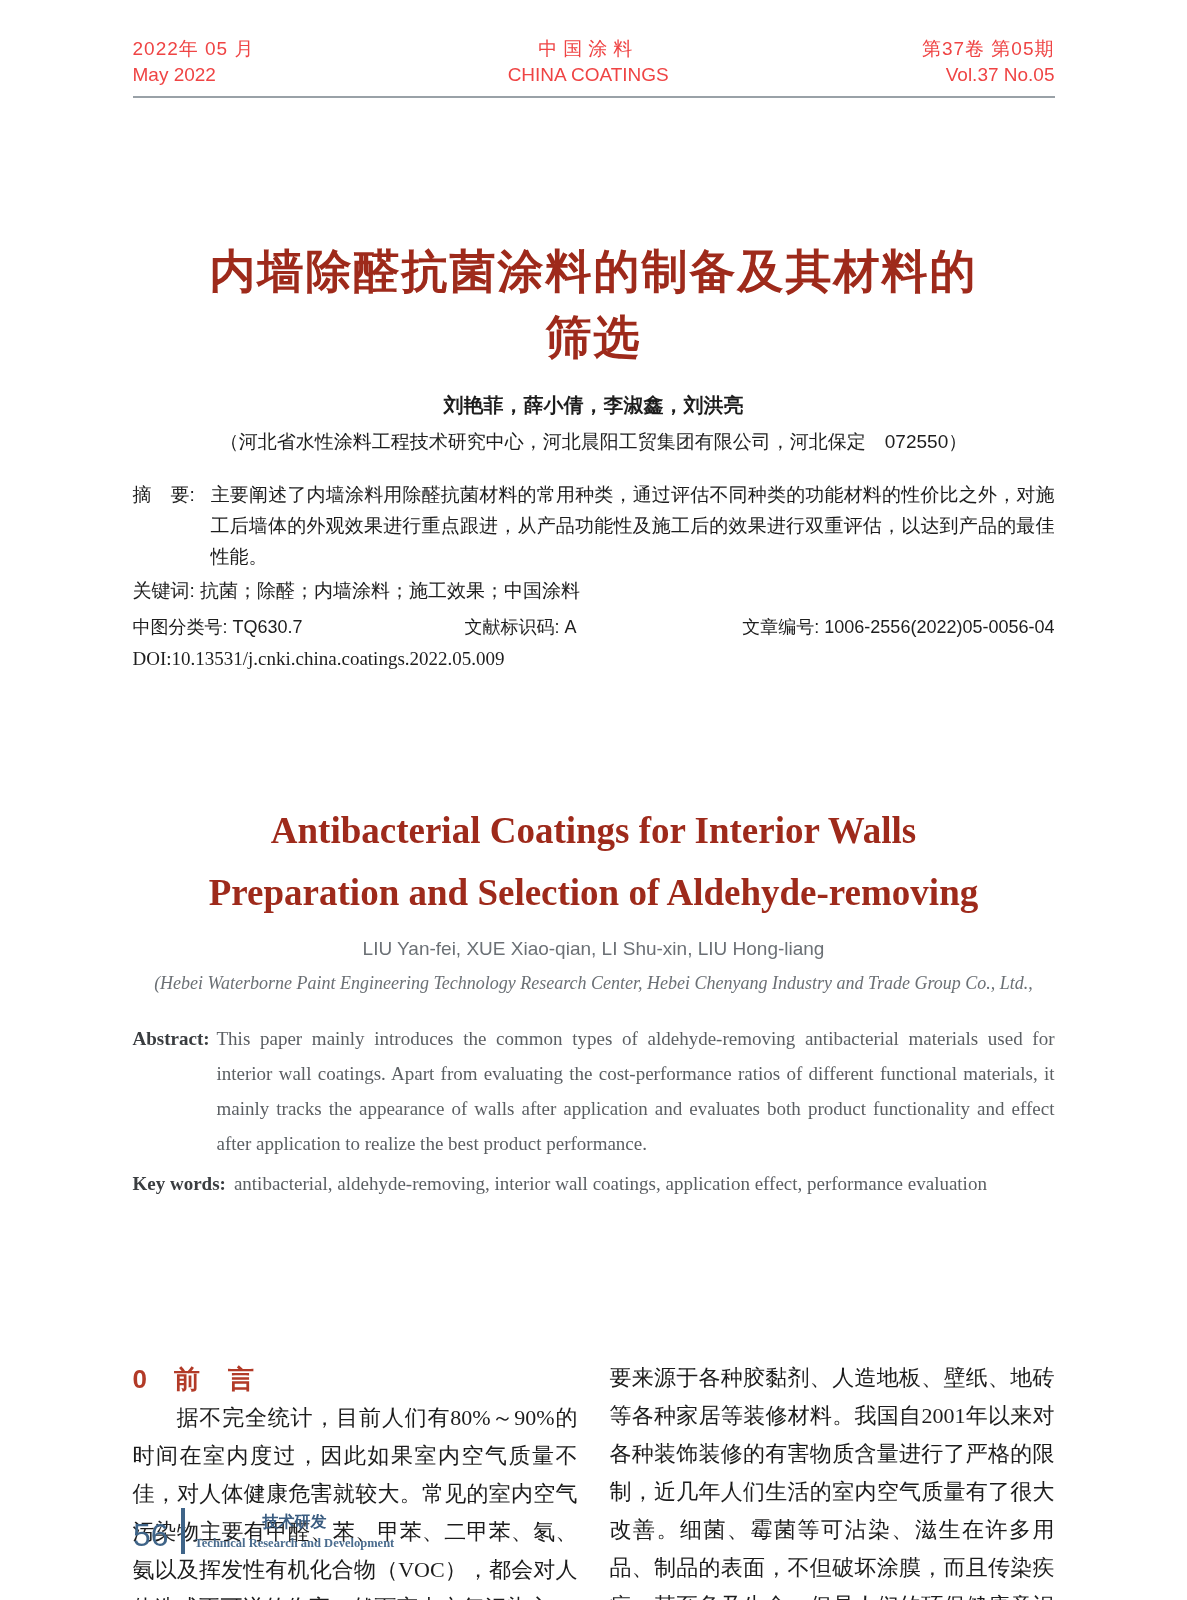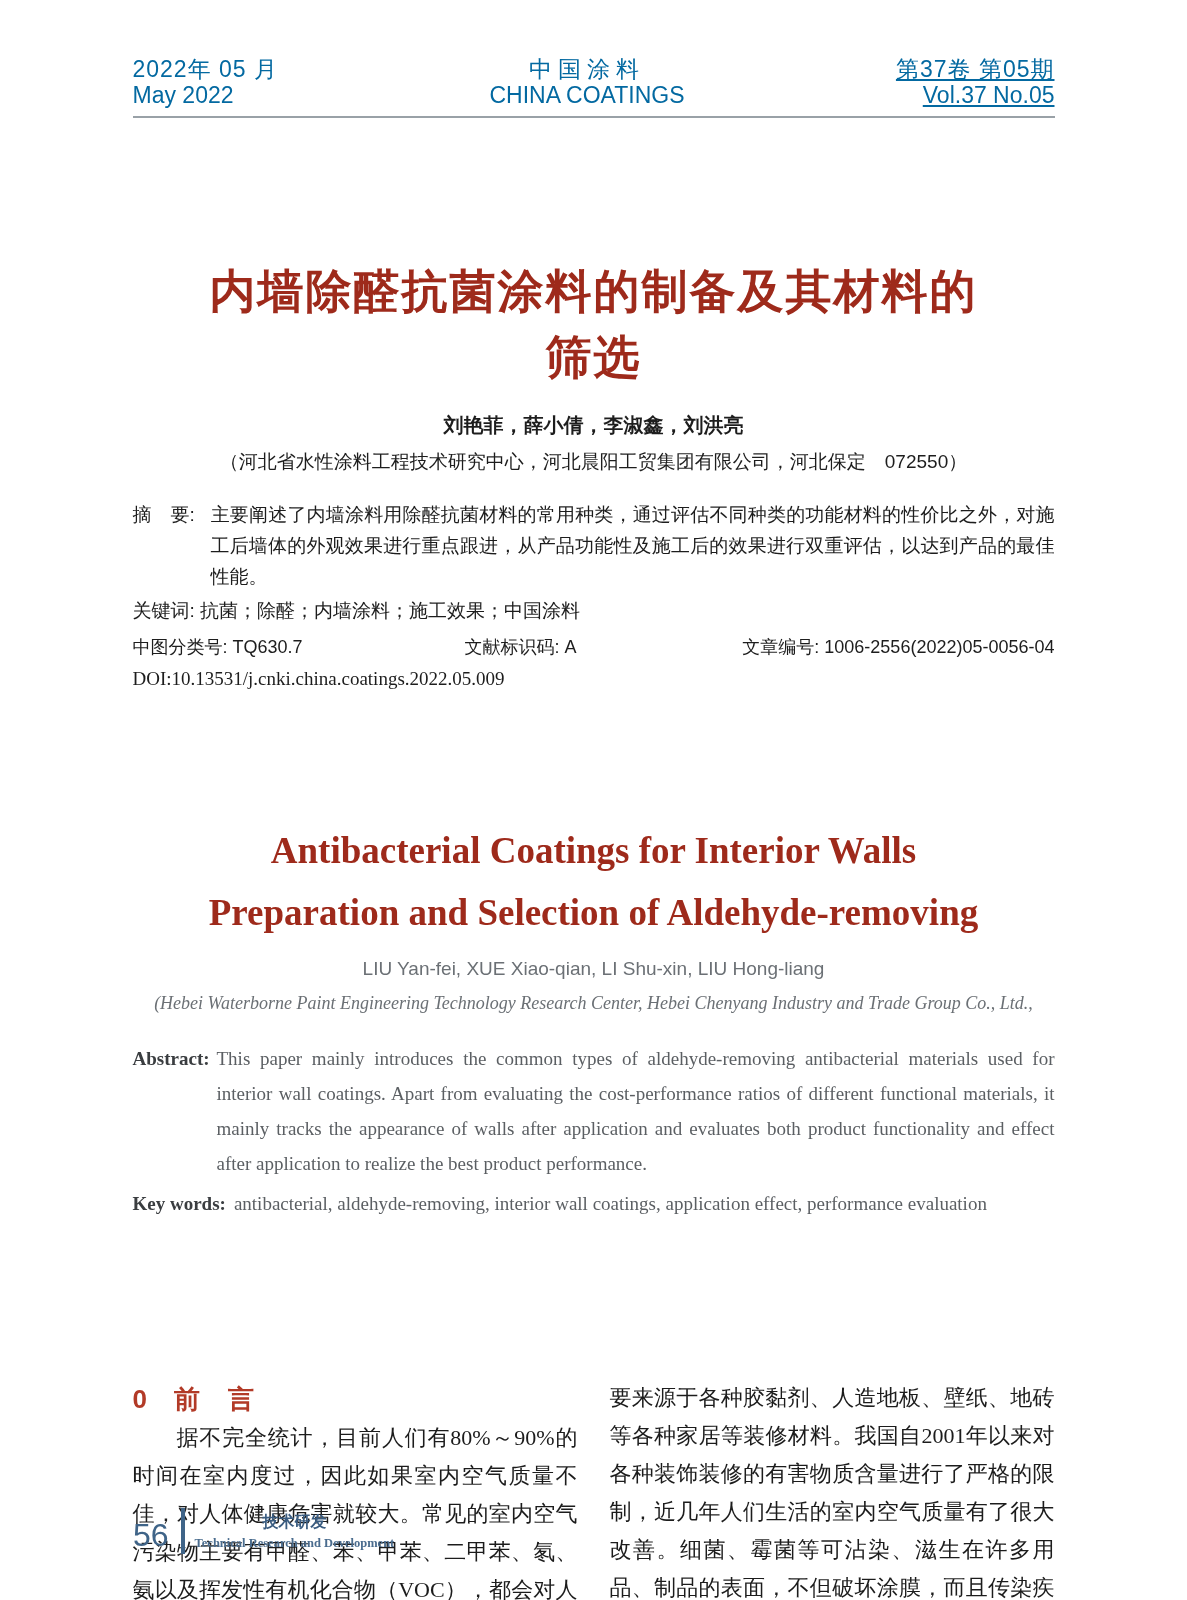--- a/index.html
+++ b/index.html
@@ -6,28 +6,28 @@
   .page{
     width:1187px;height:1600px;background:#ffffff;position:relative;
     margin:0 auto;overflow:hidden;
     font-family:"Liberation Sans", sans-serif;color:#222;
   }
   .content{width:922px;margin:0 auto;}
 
   
   .journal-header{
     display:flex;justify-content:space-between;align-items:flex-end;
-    padding-top:56px;padding-bottom:8px;
+    padding-top:36px;padding-bottom:8px;
     border-bottom:2px solid #99a1a7;
-    color:#0369a1;font-size:23px;line-height:26px;
+    color:#ef4444;font-size:19px;line-height:26px;
   }
   .jh-cell{white-space:nowrap;}
   .jh-left{text-align:left;}
   .jh-center{text-align:center;}
-  .jh-right{text-align:right;text-decoration:underline;}
+  .jh-right{text-align:right;}
   .jh-cn{letter-spacing:1px;}
   .jh-center .jh-cn{letter-spacing:6px;}
 
   
   .title-cn{
     margin-top:140px;text-align:center;color:#9e2a1b;
     font-weight:bold;font-size:46px;line-height:66px;letter-spacing:2px;
   }
   .authors-cn{margin-top:22px;text-align:center;font-size:20px;font-weight:bold;color:#1d1d1d;}
   .affiliation-cn{margin-top:10px;text-align:center;font-size:19px;color:#1d1d1d;}

